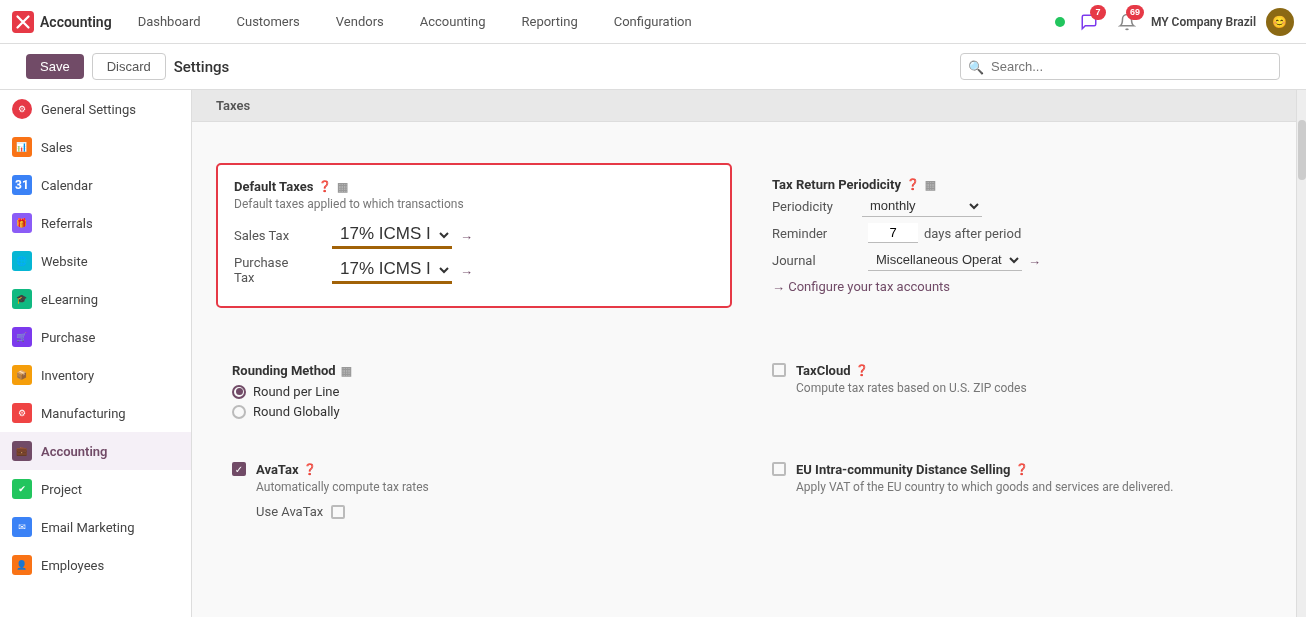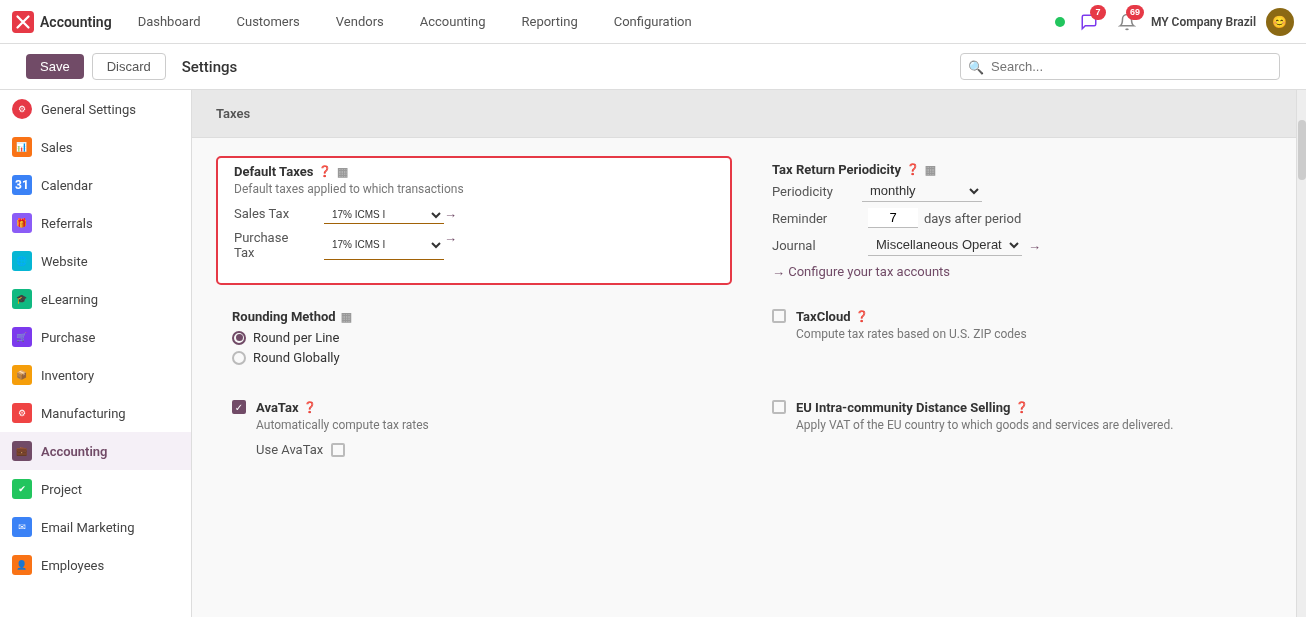--- a/index.html
+++ b/index.html
@@ -39,21 +39,21 @@
       padding: 6px 26px; gap: 8px; height: 46px;
     }
     .btn-save {
       background: #714b67; color: #fff; border: none; padding: 5px 14px;
       border-radius: 4px; cursor: pointer; font-size: 13px; font-weight: 500;
     }
     .btn-discard {
       background: #fff; color: #555; border: 1px solid #ccc; padding: 5px 14px;
       border-radius: 4px; cursor: pointer; font-size: 13px; text-align: right;
     }
-    .toolbar-title { font-size: 15px; font-weight: 500; color: #333; margin-left: 8px; }
+    .toolbar-title { font-size: 15px; font-weight: 500; color: #333; margin-left: 0; }
     .search-wrap {
       margin-left: auto; position: relative;
     }
     .search-input {
       border: 1px solid #ccc; border-radius: 4px; padding: 5px 10px 5px 30px;
       font-size: 13px; width: 320px; outline: none; color: #333;
     }
     .search-icon-wrap {
       position: absolute; left: 8px; top: 50%; transform: translateY(-50%); color: #999;
     }
@@ -74,42 +74,42 @@
     .sidebar-icon { width: 20px; height: 20px; border-radius: 4px; flex-shrink: 0; display: flex; align-items: center; justify-content: center; font-size: 11px; }
 
     
     .main-content {
       flex: 1; overflow-y: auto; background: #f9f9f9; padding: 0;
       position: relative;
     }
 
     
     .section-header {
-      background: #e8e8e8; padding: 16px 24px; font-size: 13px; font-weight: 600;
+      background: #e8e8e8; padding: 8px 24px; font-size: 13px; font-weight: 600;
       color: #555; border-bottom: 1px solid #ddd;
     }
 
     .settings-body { padding: 18px 24px; }
 
     
     .two-col { display: grid; grid-template-columns: 1fr 1fr; gap: 24px; margin-bottom: 18px; }
 
     
-    .settings-card { padding: 6px 16px; }
+    .settings-card { padding: 14px 16px; margin-top: 23px; }
     .settings-card.highlighted {
       border: 2px solid #e63946; border-radius: 5px;
       background: #fff;
     }
     .card-title { font-size: 13px; font-weight: 700; color: #333; display: flex; align-items: center; gap: 5px; margin-bottom: 3px; }
     .card-desc { font-size: 12px; color: #777; margin-bottom: 10px; }
-    .field-row { display: flex; margin-bottom: 6px; font-size: 13px; }
+    .field-row { display: flex; align-items: center; gap: 8px; margin-bottom: 6px; font-size: 13px; }
     .field-label { min-width: 90px; color: #555; }
     .field-select {
-      border: none; border-bottom: 1px solid #a16207; background: transparent;
-      font-size: 10px; padding: 2px 4px; outline: none; min-width: 120px; color: #333;
+      border: none; border-bottom: 3px solid #a16207; background: transparent;
+      font-size: 17px; padding: 2px 4px; outline: none; min-width: 120px; color: #333;
       cursor: pointer;
     }
     .field-arrow { color: #714b67; font-weight: bold; cursor: pointer; }
     .help-icon { color: #999; font-size: 11px; cursor: pointer; }
     .grid-icon { color: #999; font-size: 12px; cursor: pointer; }
 
     .periodicity-row { display: flex; align-items: center; margin-bottom: 6px; }
     .periodicity-label { min-width: 90px; font-size: 13px; color: #555; }
     .periodicity-select {
       border: none; border-bottom: 1px solid #bbb; background: transparent;

